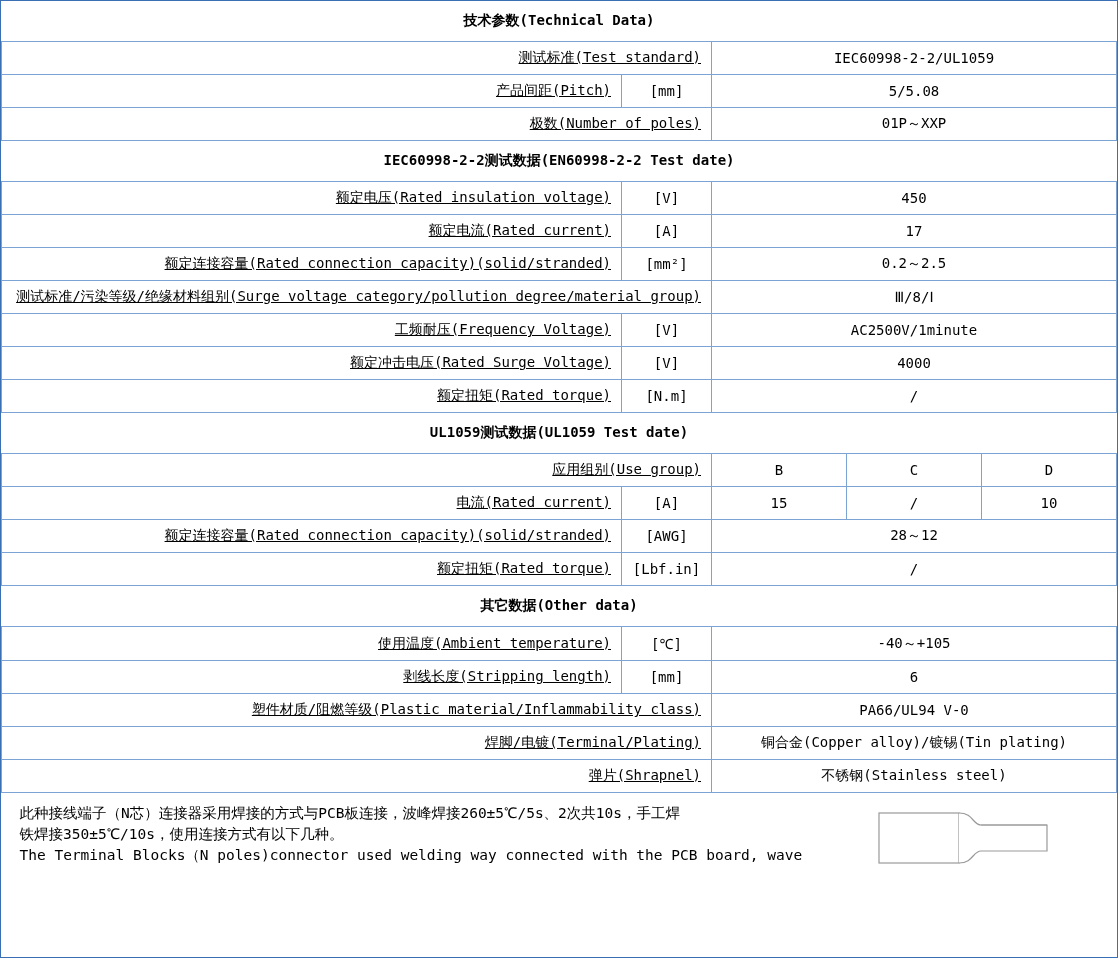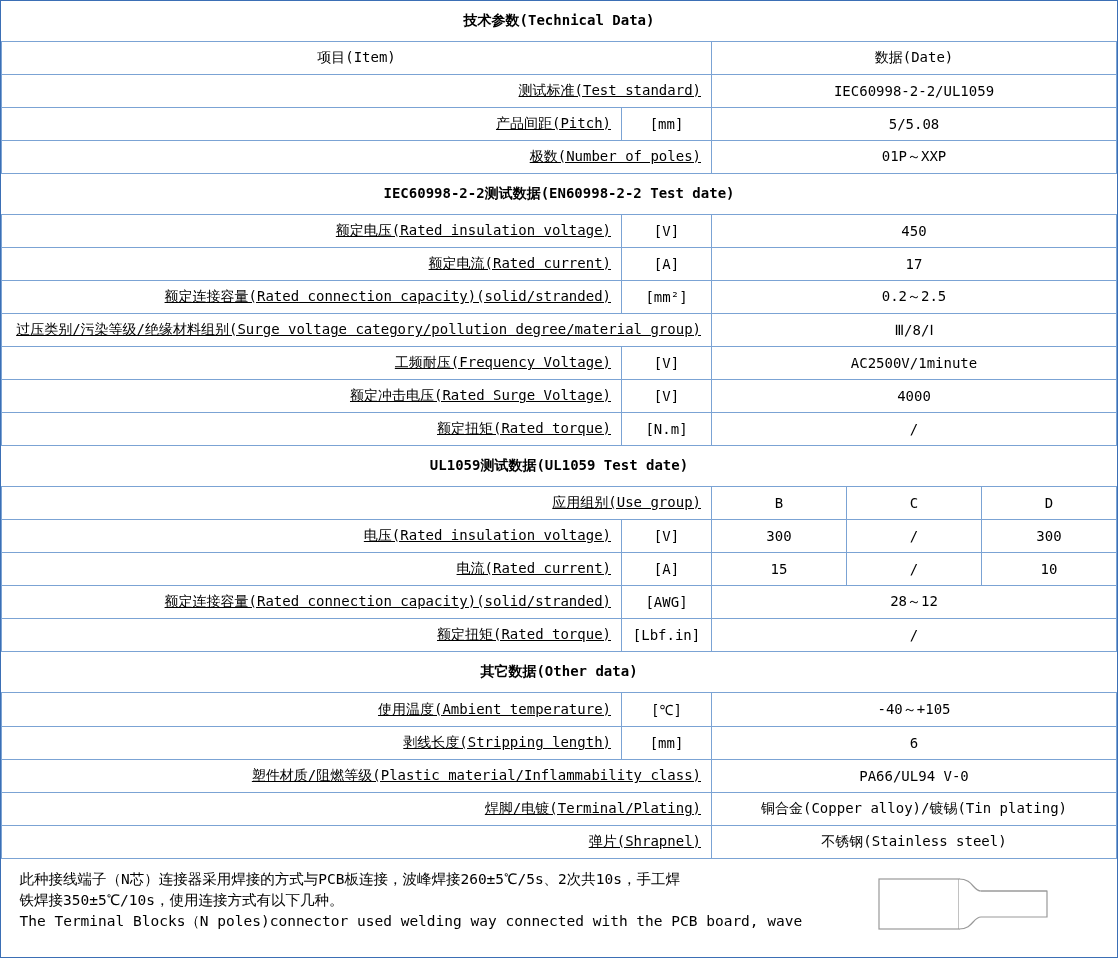--- a/index.html
+++ b/index.html
@@ -95,24 +95,20 @@
       <col class="col-unit">
       <col class="col-val">
       <col>
       <col>
     </colgroup>
 
     <tbody>
         <tr>
       <td class="section-title top" colspan="5">技术参数(Technical Data)</td>
     </tr>
-    <tr>
-      <td class="hdr" colspan="2">项目(Item)</td>
-      <td class="hdr" colspan="3">数据(Date)</td>
-    </tr>
 
     <tr>
       <td class="item" colspan="2">测试标准(Test standard)</td>
       <td class="val" colspan="3">IEC60998-2-2/UL1059</td>
     </tr>
     <tr>
       <td class="item">产品间距(Pitch)</td>
       <td class="unit">[mm]</td>
       <td class="val" colspan="3">5/5.08</td>
     </tr>
@@ -134,21 +130,21 @@
       <td class="item">额定电流(Rated current)</td>
       <td class="unit">[A]</td>
       <td class="val" colspan="3">17</td>
     </tr>
     <tr>
       <td class="item">额定连接容量(Rated connection capacity)(solid/stranded)</td>
       <td class="unit">[mm²]</td>
       <td class="val" colspan="3">0.2～2.5</td>
     </tr>
     <tr>
-      <td class="item" colspan="2">过压类别/污染等级/绝缘材料组别(Surge voltage category/pollution degree/material group)</td>
+      <td class="item" colspan="2">测试标准/污染等级/绝缘材料组别(Surge voltage category/pollution degree/material group)</td>
       <td class="val" colspan="3">Ⅲ/8/Ⅰ</td>
     </tr>
     <tr>
       <td class="item">工频耐压(Frequency Voltage)</td>
       <td class="unit">[V]</td>
       <td class="val" colspan="3">AC2500V/1minute</td>
     </tr>
     <tr>
       <td class="item">额定冲击电压(Rated Surge Voltage)</td>
       <td class="unit">[V]</td>
@@ -162,27 +158,20 @@
 
     <tr>
       <td class="section-title" colspan="5">UL1059测试数据(UL1059 Test date)</td>
     </tr>
 
     <tr>
       <td class="item" colspan="2">应用组别(Use group)</td>
       <td class="val">B</td>
       <td class="val">C</td>
       <td class="val">D</td>
-    </tr>
-    <tr>
-      <td class="item">电压(Rated insulation voltage)</td>
-      <td class="unit">[V]</td>
-      <td class="val">300</td>
-      <td class="val">/</td>
-      <td class="val">300</td>
     </tr>
     <tr>
       <td class="item">电流(Rated current)</td>
       <td class="unit">[A]</td>
       <td class="val">15</td>
       <td class="val">/</td>
       <td class="val">10</td>
     </tr>
     <tr>
       <td class="item">额定连接容量(Rated connection capacity)(solid/stranded)</td>

